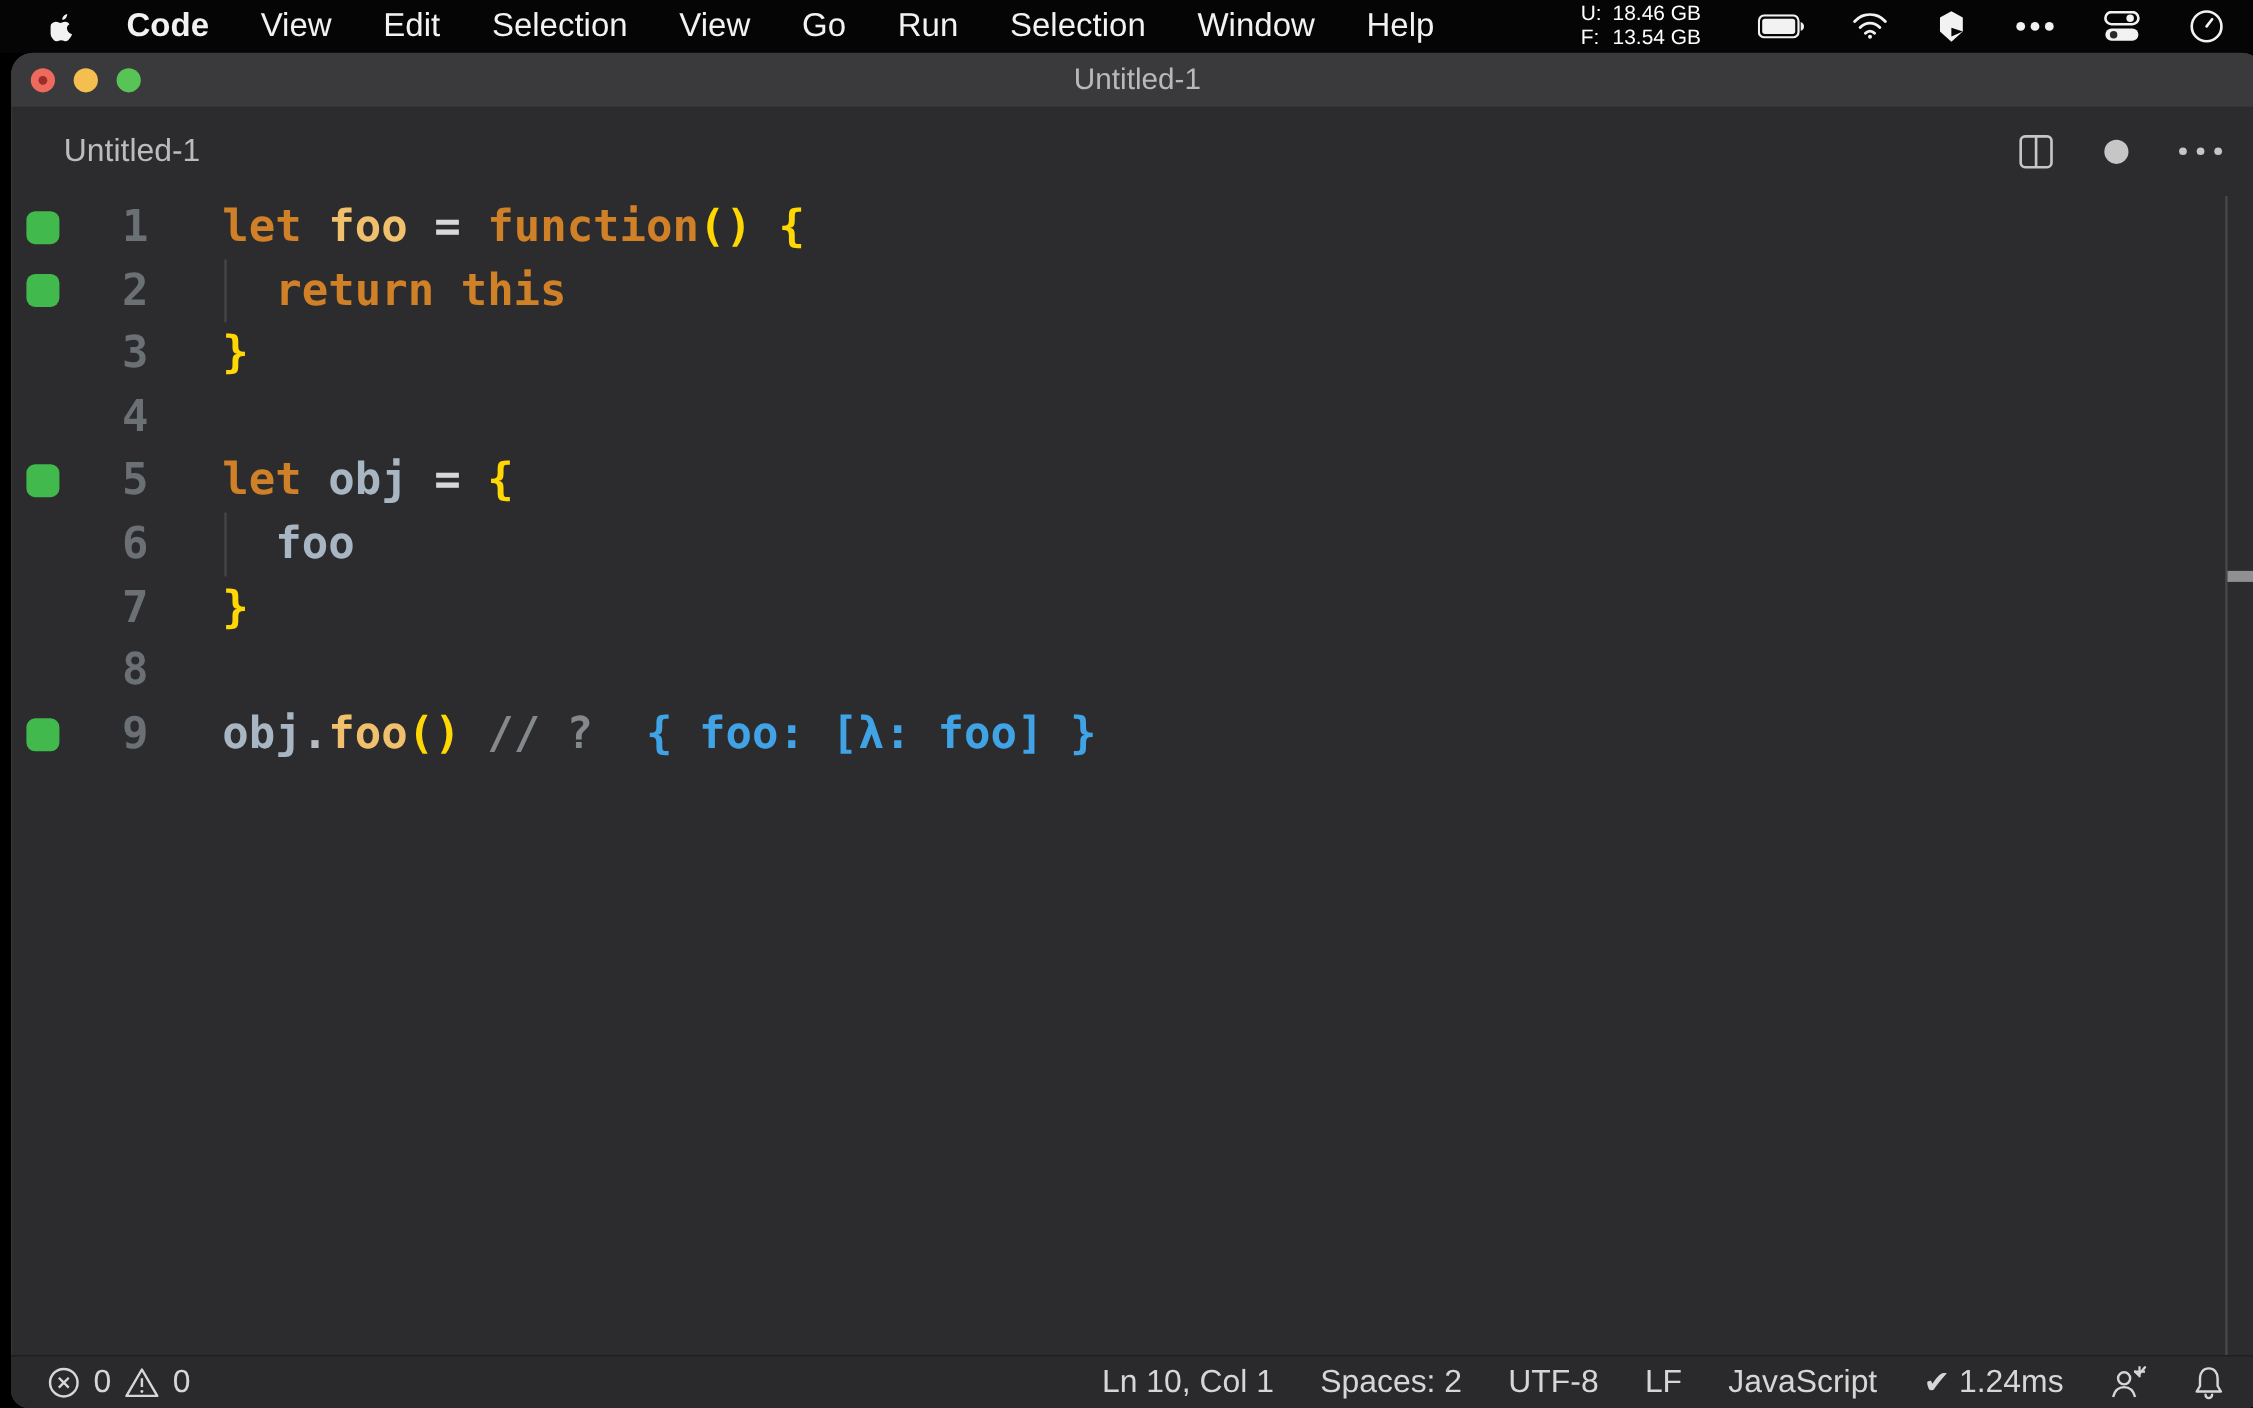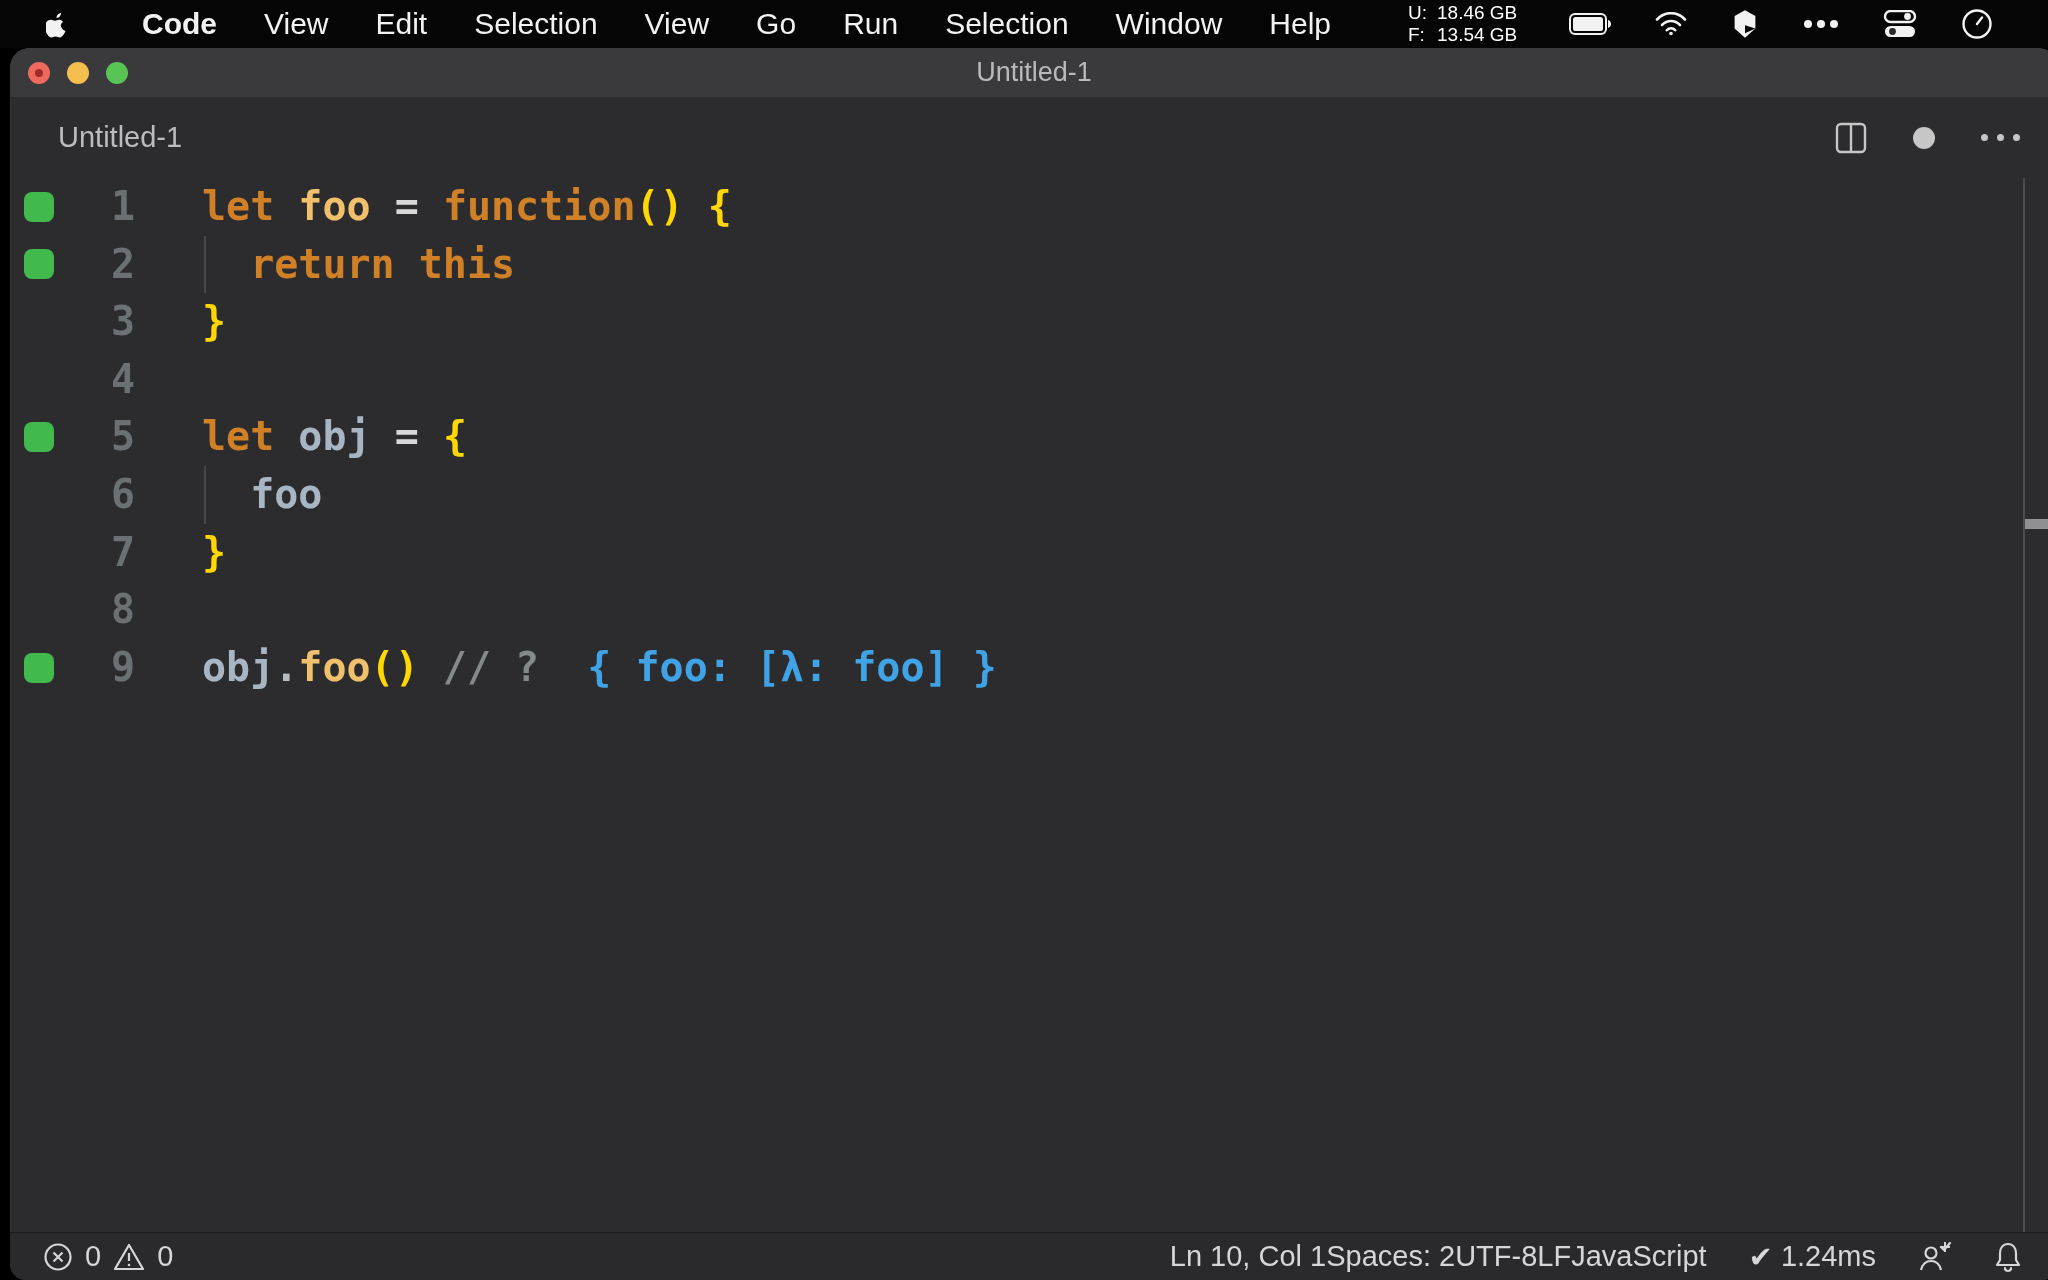--- a/index.html
+++ b/index.html
@@ -2,22 +2,22 @@
 <html style="--menu-bg: #050505; --editor-bg: #2c2c2e; --titlebar-bg: #3a3a3c; --statusbar-bg: #2a2a2c; --current-line: #333335; --line-number: #6b7075; --marker-green: #41b94d; --keyword: #d08027; --function-name: #f0c06c; --variable: #a7b6c2; --punctuation: #ffd702; --operator: #d8d8d8; --comment: #85898c; --annotation: #3fa3e6; --traffic-red: #ee6a5f; --traffic-yellow: #f5bf4f; --traffic-green: #58c455;"><head>
 <meta charset="utf-8">
 <style>
   * { box-sizing: border-box; margin: 0; padding: 0; }
   html,body { width:2048px; height:1280px; background:#000; overflow:hidden;
               font-family:"Liberation Sans", sans-serif; }
 
   
   .menubar { position:absolute; top:0; left:0; width:2048px; height:48px;
              background:var(--menu-bg,#050505); color:#f2f2f2;
-             display:flex; align-items:center; padding:0 55px 0 46px;
-             font-size:30px; gap:74px; }
+             display:flex; align-items:center; padding:0 26px 0 46px;
+             font-size:30px; gap:47px; }
   .menubar .menu-item { white-space:nowrap; cursor:default; }
   .menubar .menu-item.bold { font-weight:700; }
   .mb-right { margin-left:auto; display:flex; align-items:center; gap:44px; }
   .mem { font-size:19px; line-height:22px; color:#fff; display:grid;
          grid-template-columns:auto auto; column-gap:10px; }
   .mem .val { text-align:left; min-width:88px; }
   .mb-icon { display:flex; align-items:center; }
   .mb-icon svg { display:block; }
 
   
@@ -250,21 +250,21 @@
       <span>0</span>
       <svg class="sbicon" width="32" height="30" viewBox="0 0 32 30" fill="none" stroke="#d6d6d6" stroke-width="2.2">
         <path d="M16 3L30 27H2z" stroke-linejoin="round"></path>
         <path d="M16 11v8"></path>
         <circle cx="16" cy="23" r="1.3" fill="#d6d6d6" stroke="none"></circle>
       </svg>
       <span>0</span>
     </span>
 
     <span class="sb-right">
-      <span style="display:flex; ">
+      <span style="display:flex; gap:42px;">
           <span class="sb-item">Ln 10, Col 1</span>
           <span class="sb-item">Spaces: 2</span>
           <span class="sb-item">UTF-8</span>
           <span class="sb-item">LF</span>
           <span class="sb-item">JavaScript</span>
         </span>
       <span class="quokka">
         <span class="check-glyph">✔</span>
         <span>1.24ms</span>
       </span>

